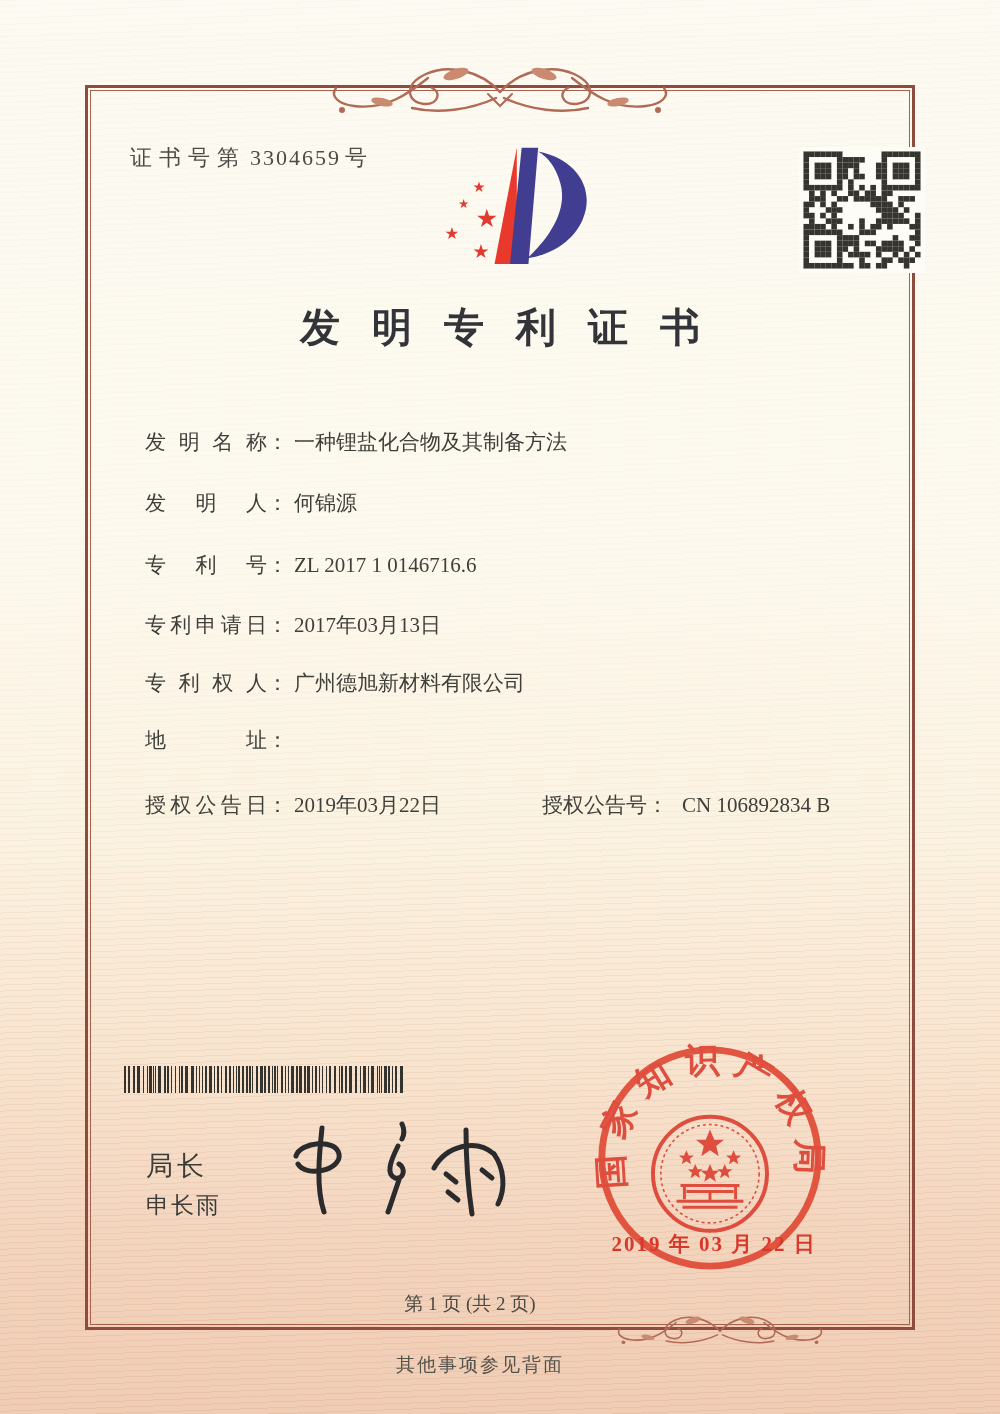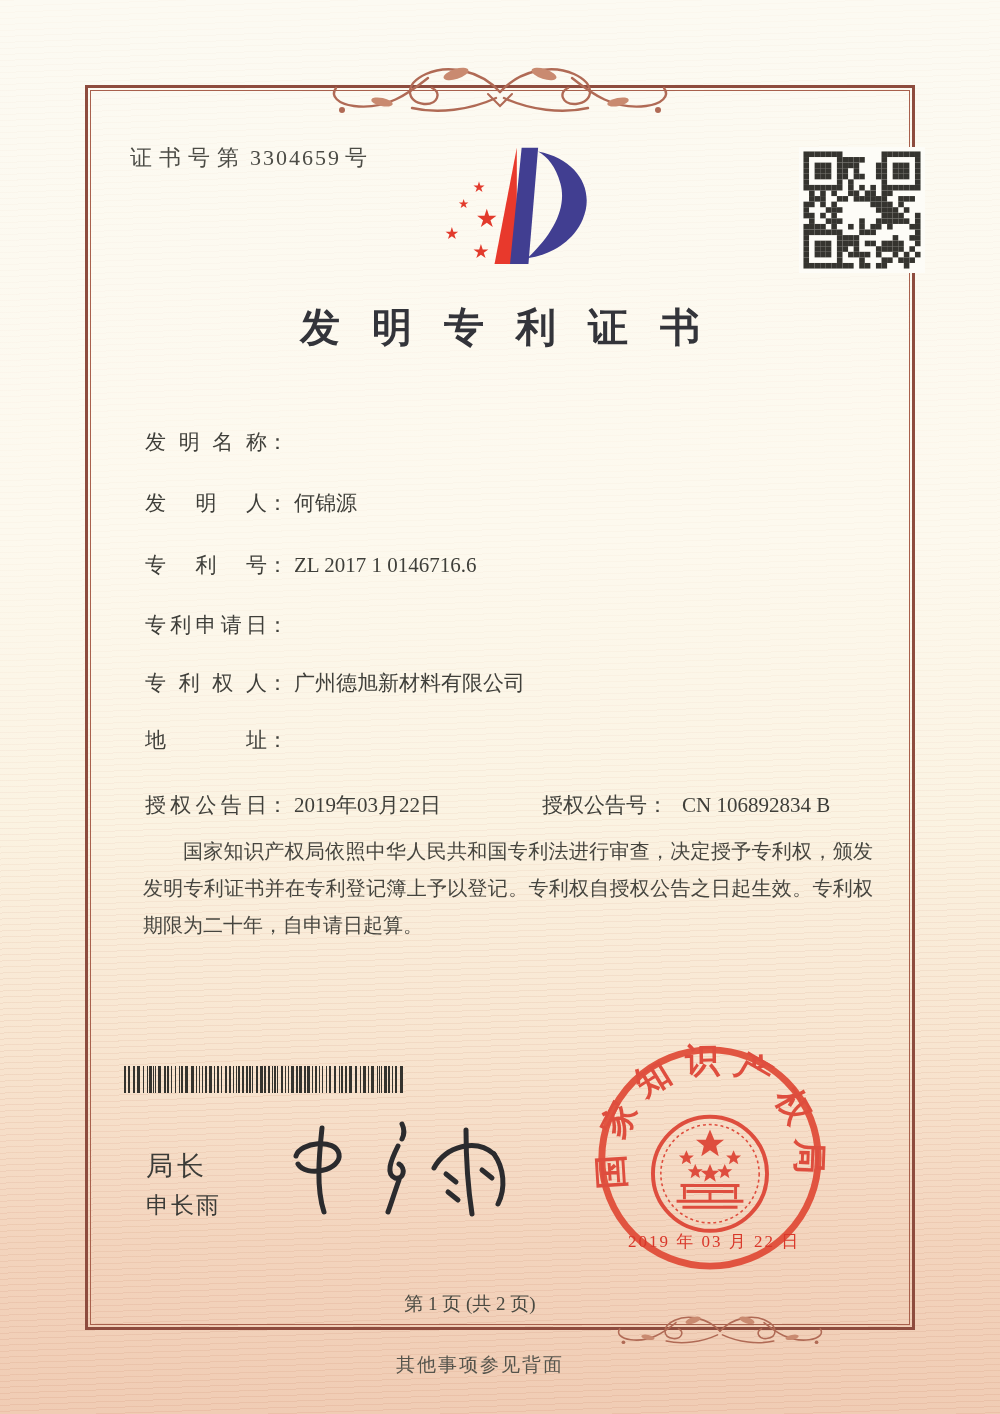--- a/index.html
+++ b/index.html
@@ -38,21 +38,21 @@
   #paras p{margin:0;text-indent:2em;}
   
   #barcode{position:absolute;left:122px;top:1066px;width:285px;height:27px;}
   
   #director-title{position:absolute;left:146px;top:1148px;font-size:27px;color:#3c3c38;letter-spacing:4px;}
   #director-name{position:absolute;left:146px;top:1190px;font-size:23px;color:#3c3c38;letter-spacing:2px;}
   #signature{position:absolute;left:278px;top:1112px;width:260px;height:120px;}
   
   #seal{position:absolute;left:592px;top:1040px;width:236px;height:236px;opacity:.92;}
   #seal-date{position:absolute;left:596px;top:1230px;width:236px;text-align:center;
-    font-size:17px;color:#d9372a;letter-spacing:2px;font-weight:400;}
+    font-size:21px;color:#d9372a;letter-spacing:2px;font-weight:700;}
   
   #page-footer{position:absolute;left:0;right:60px;top:1291px;text-align:center;font-size:19px;color:#4a4a42;}
   #back-note{position:absolute;left:0;right:40px;top:1352px;text-align:center;font-size:19px;color:#55544c;letter-spacing:2px;}
   #watermark{position:absolute;right:28px;top:1418px;display:flex;align-items:center;gap:6px;
     color:#b6b4ae;font-size:31px;font-family:Liberation Sans, sans-serif;text-align:center;}
   #watermark svg{flex:none;}
 </style>
 </head>
 <body>
 
@@ -342,34 +342,36 @@
           <rect x="74" y="104" width="5" height="5"></rect>
           <rect x="94" y="104" width="5" height="5"></rect>
         </g>
       </svg></div>
 
   <div id="title">发明专利证书</div>
 
   <div class="row" style="top:424px">
     <span class="lbl">发明名称</span>
       <span class="colon">：</span>
+    <span class="val">一种锂盐化合物及其制备方法</span>
   </div>
   <div class="row" style="top:485px">
     <span class="lbl">发明人</span>
       <span class="colon">：</span>
     <span class="val">何锦源</span>
   </div>
   <div class="row" style="top:547px">
     <span class="lbl">专利号</span>
       <span class="colon">：</span>
     <span class="val">ZL 2017 1 0146716.6</span>
   </div>
   <div class="row" style="top:607px">
     <span class="lbl">专利申请日</span>
       <span class="colon">：</span>
+    <span class="val">2017年03月13日</span>
   </div>
   <div class="row" style="top:665px">
     <span class="lbl">专利权人</span>
       <span class="colon">：</span>
     <span class="val">广州德旭新材料有限公司</span>
   </div>
   <div class="row" style="top:722px">
     <span class="lbl">地址</span>
       <span class="colon">：</span>
   </div>
@@ -378,21 +380,20 @@
       <span class="colon">：</span>
     <span style="flex:none;margin-left:6px;width:210px">2019年03月22日</span>
     <span class="g2">
       <span class="lbl2">授权公告号</span>
         <span>：</span>
       <span style="margin-left:14px">CN 106892834 B</span>
     </span>
   </div>
 
   <div id="paras">
-    <p>国家知识产权局依照中华人民共和国专利法进行审查，决定授予专利权，颁发发明专利证书并在专利登记簿上予以登记。专利权自授权公告之日起生效。专利权期限为二十年，自申请日起算。</p>
   </div>
 
   <div id="barcode"><svg width="285" height="27" viewBox="0 0 285 27">
         <g fill="#34332e">
           <rect x="2" y="0" width="2" height="27"></rect>
           <rect x="6" y="0" width="2" height="27"></rect>
           <rect x="11" y="0" width="2" height="27"></rect>
           <rect x="15" y="0" width="3" height="27"></rect>
           <rect x="21" y="0" width="1" height="27"></rect>
           <rect x="25" y="0" width="1" height="27"></rect>

